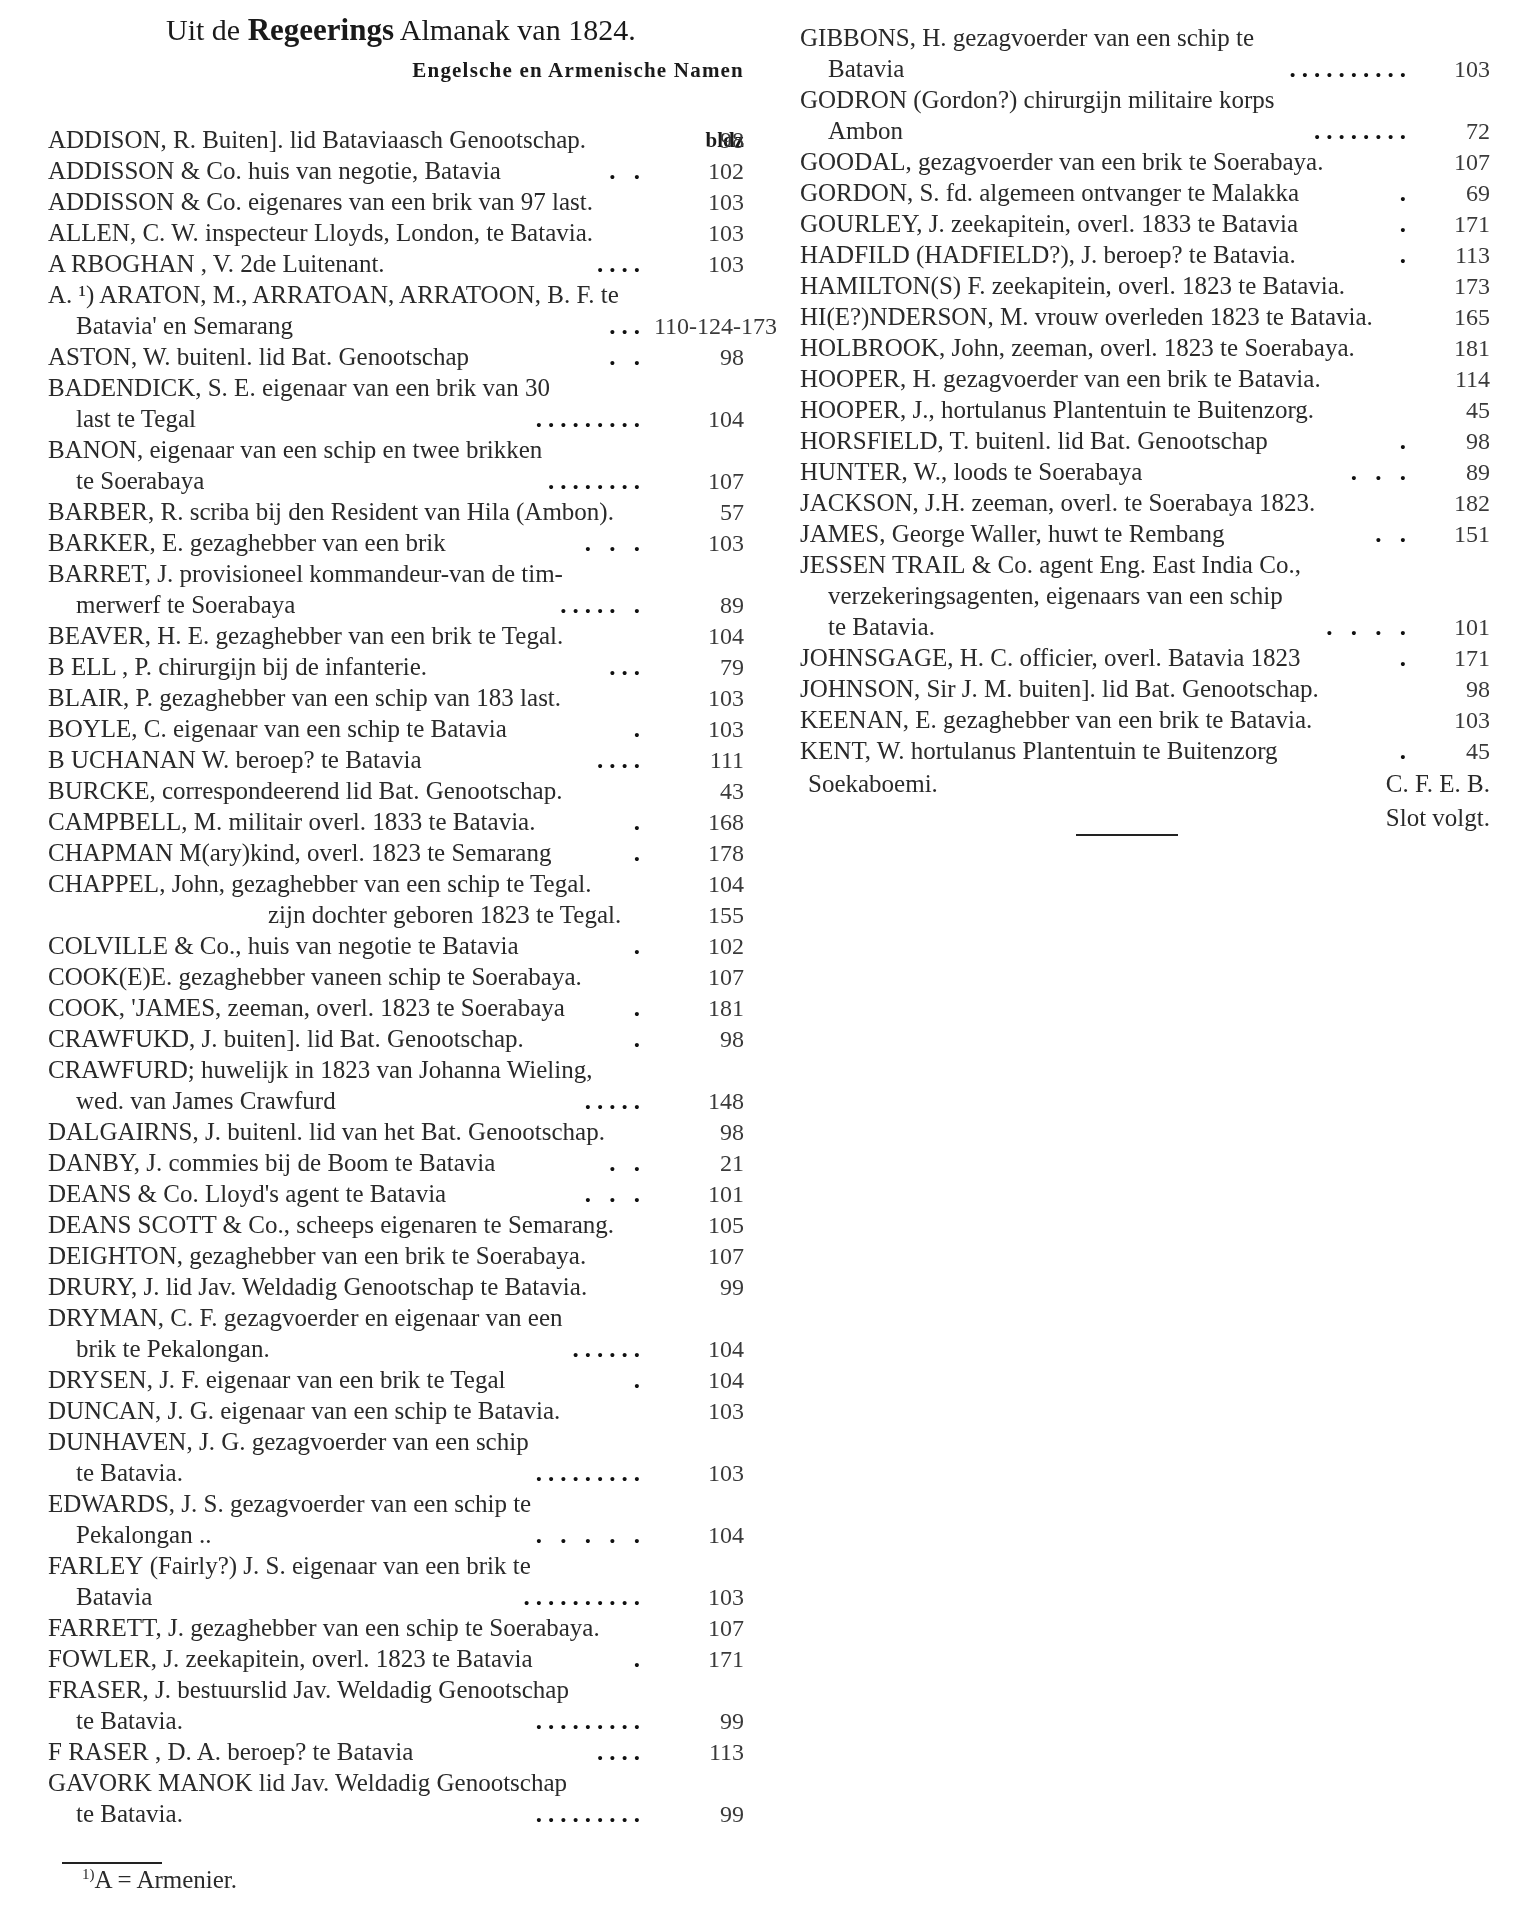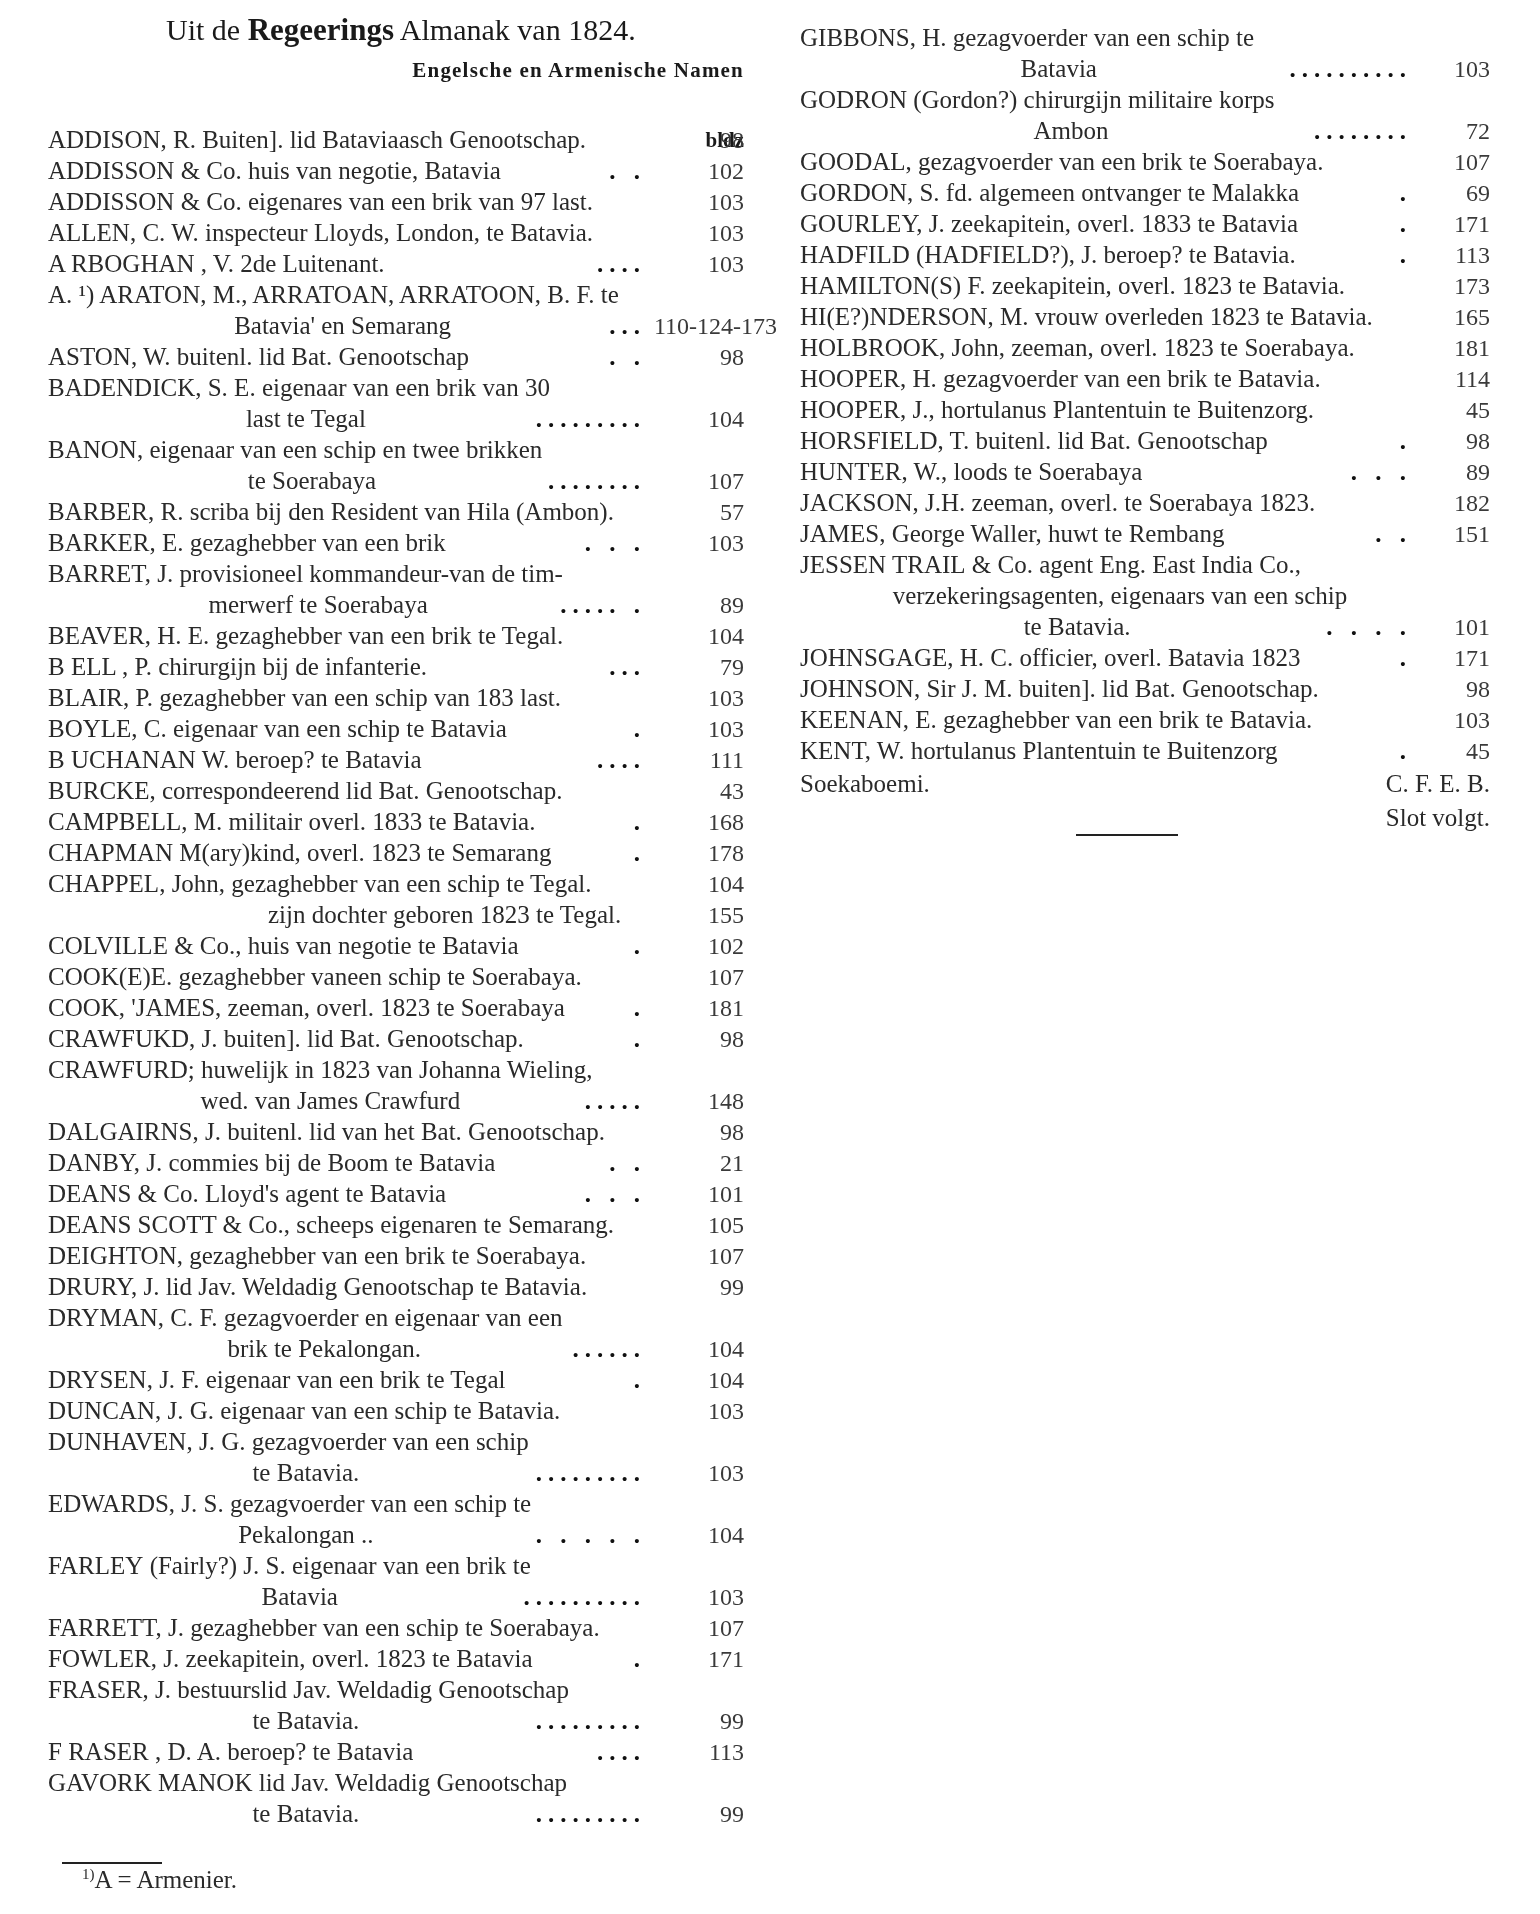--- a/index.html
+++ b/index.html
@@ -25,39 +25,39 @@
     position: absolute; right: 0; top: 90px; font-size: 21px; font-weight: bold; color: #1a1a1a; margin-top: 38px;
   }
   .entries { position: absolute; left: 0; right: 0; }
   .col-left .entries { top: 124px; }
   .col-right .entries { top: 22px; }
   .line {
     display: flex; align-items: baseline; height: 31px; line-height: 31px;
     font-size: 25px; white-space: nowrap;
   }
   .line .text { flex: 1; overflow: hidden; text-overflow: clip; }
-  .line .text.indent { padding-left: 28px; text-align: center; }
+  .line .text.indent { padding-left: 28px; }
   .line .text.indent-big { padding-left: 220px; }
   .line .dots { color: #111; letter-spacing: 6px; font-weight: bold; padding-right: 8px; }
   .line .page-num {
     width: 70px; text-align: right; font-size: 24px; color: #3a3a3a;
     font-family: "Liberation Sans Narrow", "Liberation Serif", serif;
   }
   .col-left .line .page-num { width: 90px; }
   .sc { font-variant: small-caps; }
   .footnote-rule {
     position: absolute; left: 62px; top: 1862px; width: 100px; height: 0;
     border-top: 2px solid #222;
   }
   .footnote {
     position: absolute; left: 82px; top: 1866px; font-size: 25px; color: #2a2a2a;
   }
   .footnote sup { font-size: 15px; }
   .sign-row {
-    position: absolute; left: 0; right: 0; top: 770px; height: 34px;
+    position: absolute; left: 8px; right: 0; top: 770px; height: 34px;
     display: flex; justify-content: space-between; font-size: 25px;
   }
   .slot {
     position: absolute; right: 0; top: 804px; font-size: 25px;
   }
   .end-rule {
     position: absolute; left: 276px; top: 834px; width: 102px; border-top: 2px solid #222;
   }
 </style>
 </head>

